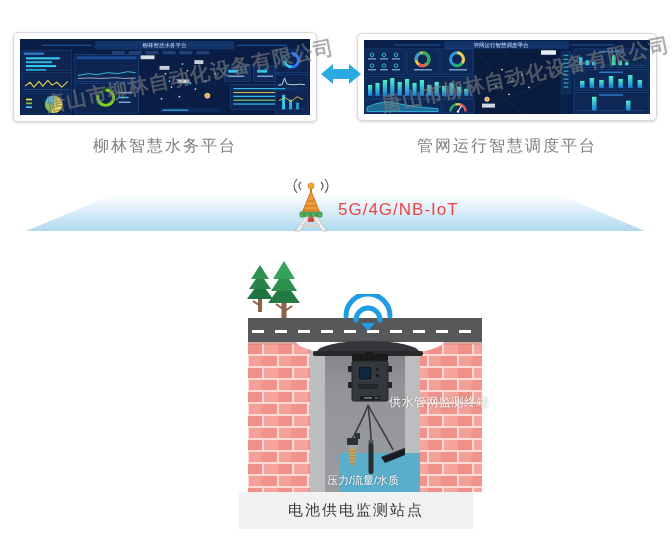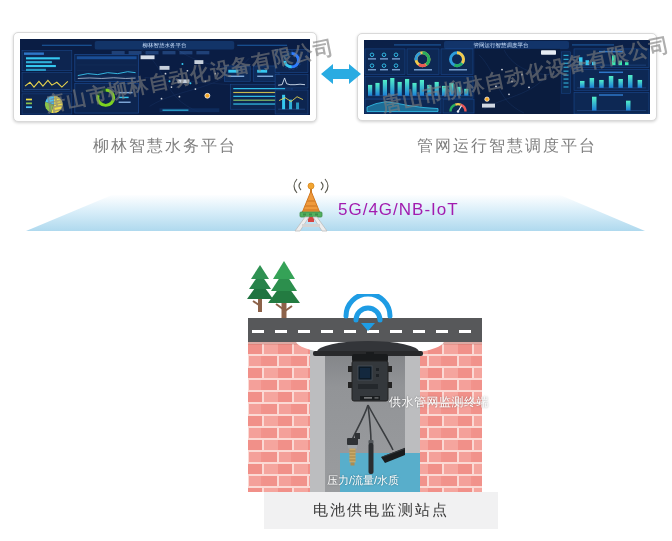--- a/index.html
+++ b/index.html
@@ -14,41 +14,41 @@
                     letter-spacing:2px;z-index:3;}
   
   .watermark{position:absolute;white-space:nowrap;font-size:20px;font-weight:700;
              color:rgba(124,124,124,.62);letter-spacing:1px;z-index:30;transform-origin:0 50%;}
   .wm-left{left:46px;top:92px;transform:rotate(-11.5deg);}
   .wm-right{left:382px;top:92px;transform:rotate(-12deg);}
   
   .band{position:absolute;left:0;top:195px;width:672px;height:36px;
         background:linear-gradient(180deg,#FDFEFF 0%,#D9EEF9 45%,#AFD9EE 100%);
         clip-path:polygon(112px 0,560px 0,645px 100%,26px 100%);z-index:1;}
-  .band-label{position:absolute;left:338px;top:200px;font-size:17px;color:#a21caf;
+  .band-label{position:absolute;left:338px;top:200px;font-size:17px;color:#ef4444;
               letter-spacing:1px;z-index:4;}
   
   .road{position:absolute;left:248px;top:318px;width:234px;height:24px;background:#57585A;z-index:6;}
   .road-dash{position:absolute;left:4px;top:12px;width:226px;height:2.5px;
              background:repeating-linear-gradient(90deg,#fff 0 12px,transparent 12px 23px);}
   .underground{position:absolute;left:248px;top:342px;width:234px;height:150px;z-index:4;}
   .chamber-outer{position:absolute;left:62px;top:0;width:110px;height:150px;background:#BCBDBF;}
   .chamber-inner{position:absolute;left:15px;top:0;width:80px;height:150px;
                  background:linear-gradient(180deg,#7E8084,#929497 30%,#9A9C9F);}
   .water{position:absolute;left:15px;top:111px;width:80px;height:39px;background:#58AECB;}
   .collar{position:absolute;left:296px;top:326px;width:148px;height:30px;background:#fff;
           border-radius:50%;z-index:5;}
   .dome{position:absolute;left:317px;top:341px;width:102px;height:11px;background:#333539;
         border-radius:51px 51px 0 0/11px 11px 0 0;z-index:7;}
   .rim{position:absolute;left:313px;top:351px;width:110px;height:5px;background:#28292B;
        border-radius:2px;z-index:7;}
   .label-white{position:absolute;color:#fff;text-shadow:0 0 2px rgba(0,0,0,.4);z-index:12;}
   .terminal-label{left:389px;top:366px;font-size:12px;letter-spacing:.5px;margin-top:28px;}
   .sensors-label{left:327px;top:473px;font-size:11px;text-align:right;}
-  .station-bar{position:absolute;left:264px;top:492px;width:234px;height:37px;background:#F1F1F2;
+  .station-bar{position:absolute;left:239px;top:492px;width:234px;height:37px;background:#F1F1F2;
                z-index:6;display:flex;align-items:center;justify-content:center;}
   .station-text{color:#3A3A3A;font-size:15px;letter-spacing:2px;font-weight:500;}
   .z8{z-index:8;} .z9{z-index:9;} .z10{z-index:10;}
 </style>
 </head>
 <body>
 
 <div class="canvas">
 
   <div class="dash-card" style="left:13px;top:32px;width:304px;height:90px;">

